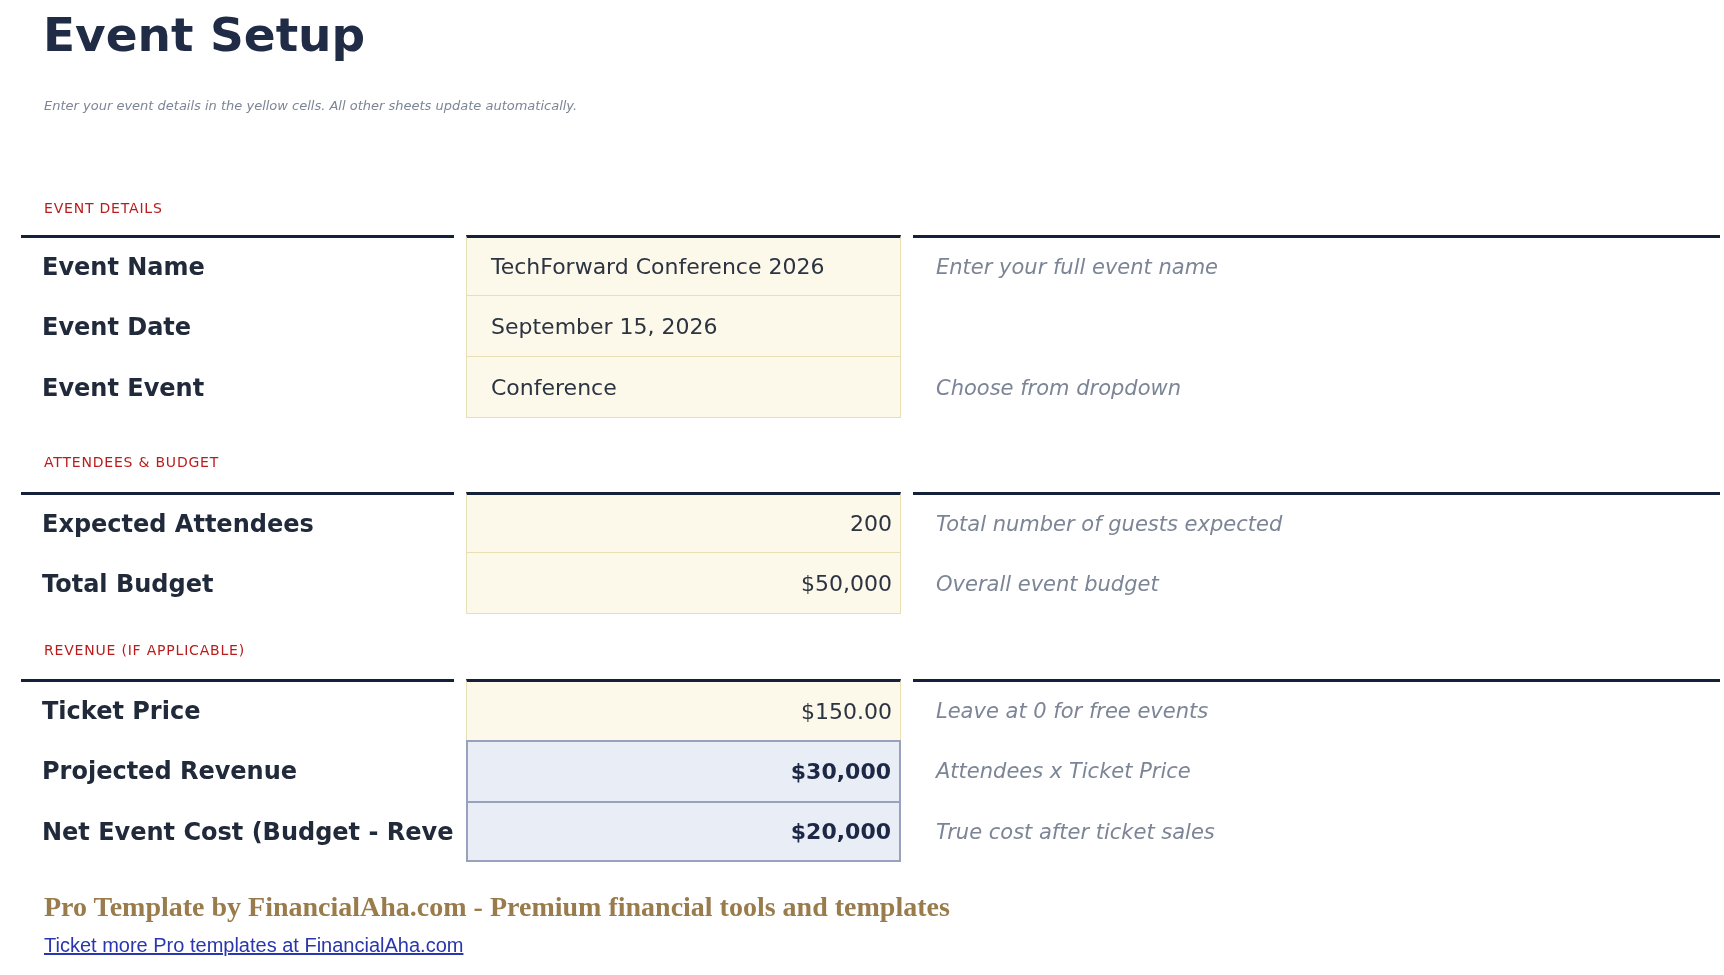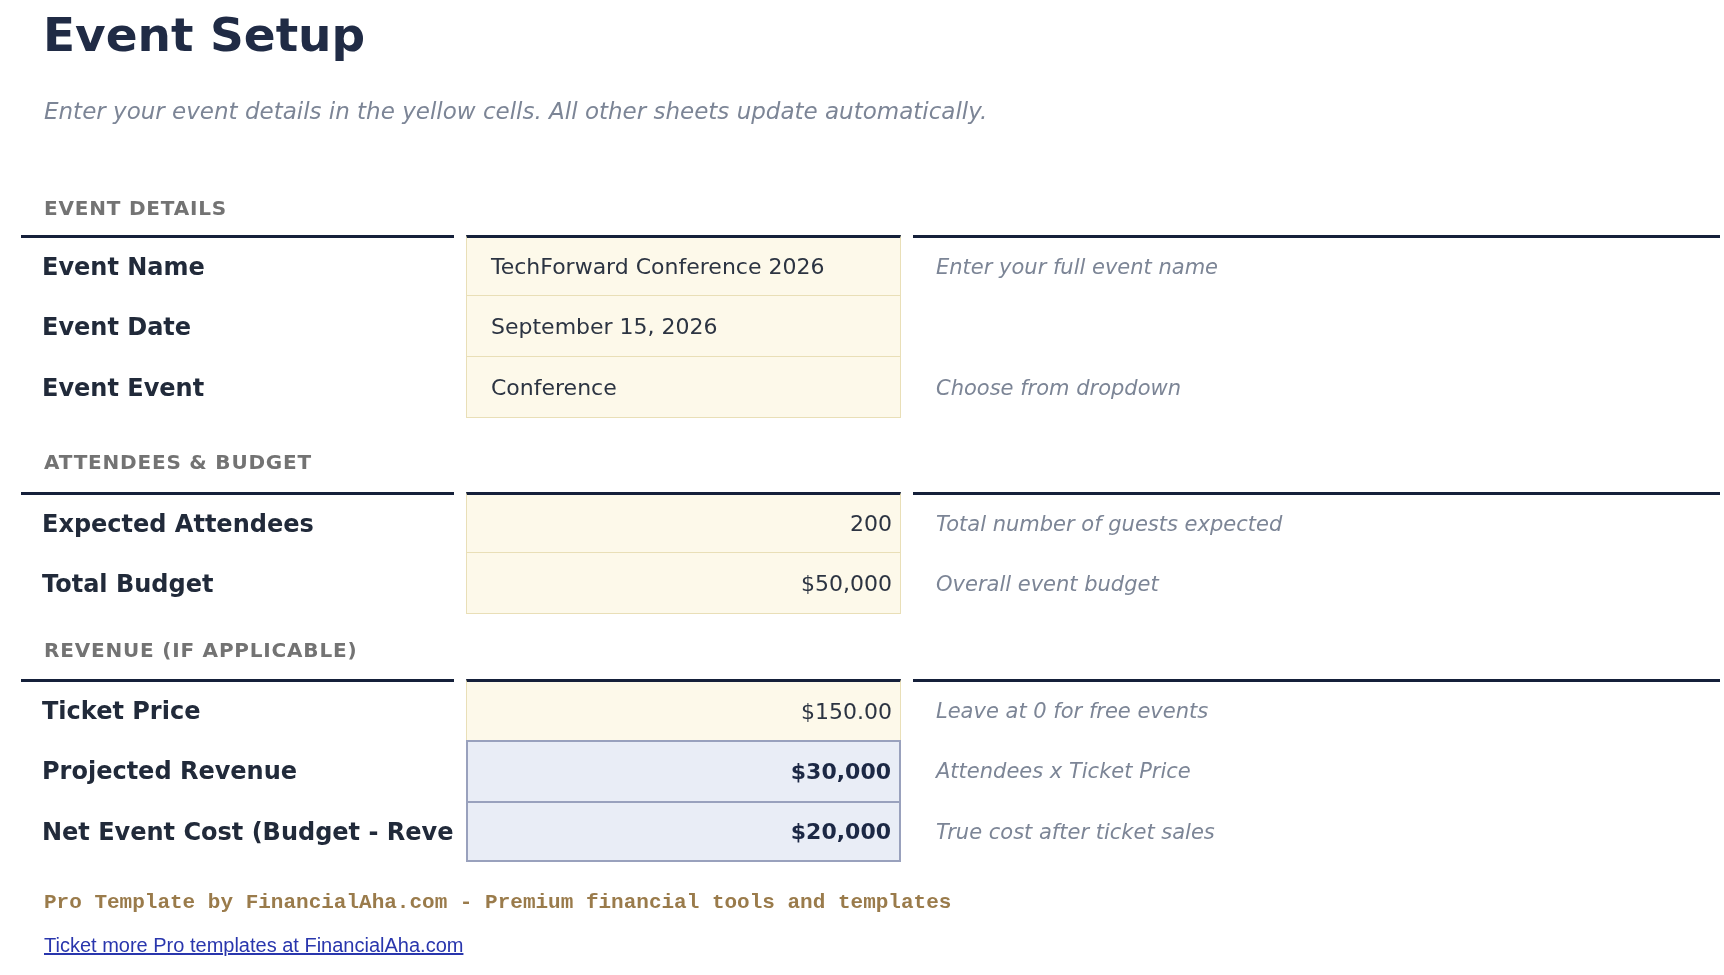--- a/index.html
+++ b/index.html
@@ -7,26 +7,26 @@
     width:1724px;height:975px;position:relative;background:#ffffff;
     font-family:"DejaVu Sans",sans-serif;overflow:hidden;
   }
   .title{
     position:absolute;left:43px;top:8px;
     font-size:47px;font-weight:bold;color:#202b45;line-height:1.15;
     white-space:nowrap;
   }
   .subtitle{
     position:absolute;left:44px;top:98px;
-    font-size:23px;font-style:italic;color:#7c8596;white-space:nowrap;
+    font-size:13px;font-style:italic;color:#7c8596;white-space:nowrap;
   }
   .sec{position:absolute;left:21px;width:1683px;}
   .sec h2{
     margin:0;padding-left:23px;
-    font-size:20px;font-weight:bold;color:#737373;
+    font-size:14px;font-weight:normal;color:#b91c1c;
     letter-spacing:0.8px;line-height:28px;white-space:nowrap;
   }
   .sec-events{top:194px;}   .sec-events .tbl{margin-top:13px;}
   .sec-budget{top:448px;}   .sec-budget .tbl{margin-top:16px;text-align:center;}
   .sec-revenue{top:636px;}  .sec-revenue .tbl{margin-top:15px;}
   .tbl{display:grid;grid-template-columns:433px 435px 807px;column-gap:12px;}
   .cell{height:61px;display:flex;align-items:center;box-sizing:border-box;}
   .bt{border-top:3px solid #15203a;}
   .lbl{
     padding-left:21px;font-size:24px;font-weight:bold;color:#212a3a;
@@ -43,22 +43,22 @@
     background:#e9edf6;border:2px solid #99a1bd;border-top:2px solid #99a1bd;
     font-weight:bold;color:#1c2845;
   }
   .val.blue.nb{border-bottom:none;}
   .hint{
     padding-left:23px;font-size:21px;font-style:italic;color:#7c8596;
     white-space:nowrap;overflow:hidden;
   }
   .credit{
     position:absolute;left:44px;top:891px;
-    font-family:Liberation Mono, monospace;
-    font-size:21px;font-weight:bold;color:#9a7b4b;white-space:nowrap;
+    font-family:Liberation Serif, serif;
+    font-size:28px;font-weight:bold;color:#9a7b4b;white-space:nowrap;
   }
   .link{
     position:absolute;left:44px;top:934px;
     font-family:"Liberation Sans",sans-serif;
     font-size:20px;color:#2936ad;text-decoration:underline;white-space:nowrap;
     cursor:pointer;
   }
 </style>
 </head>
 <body>

